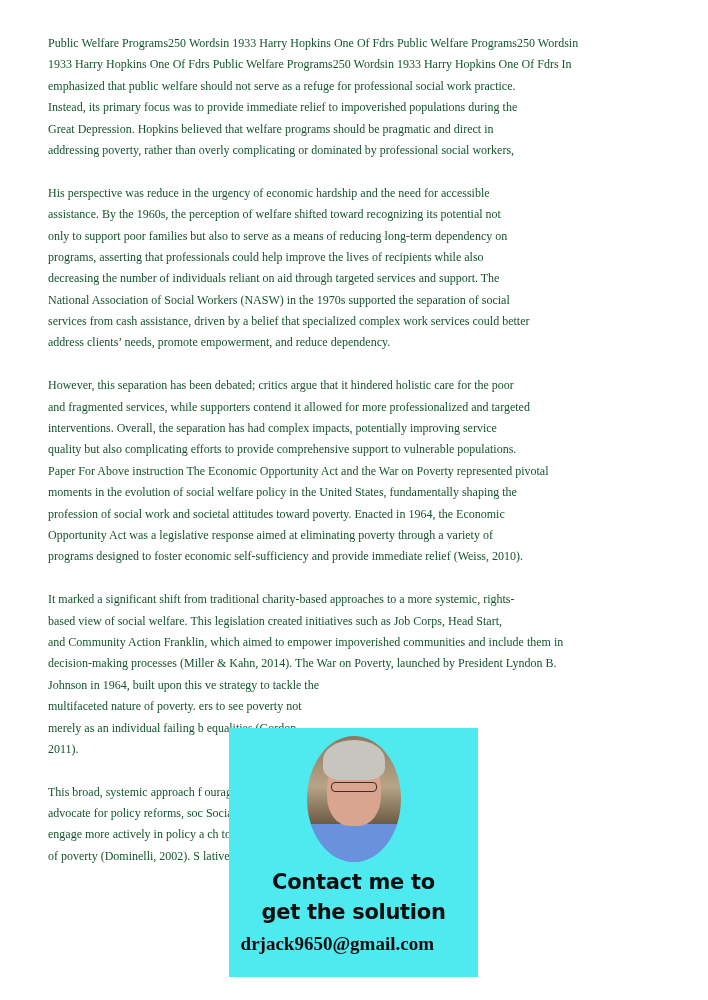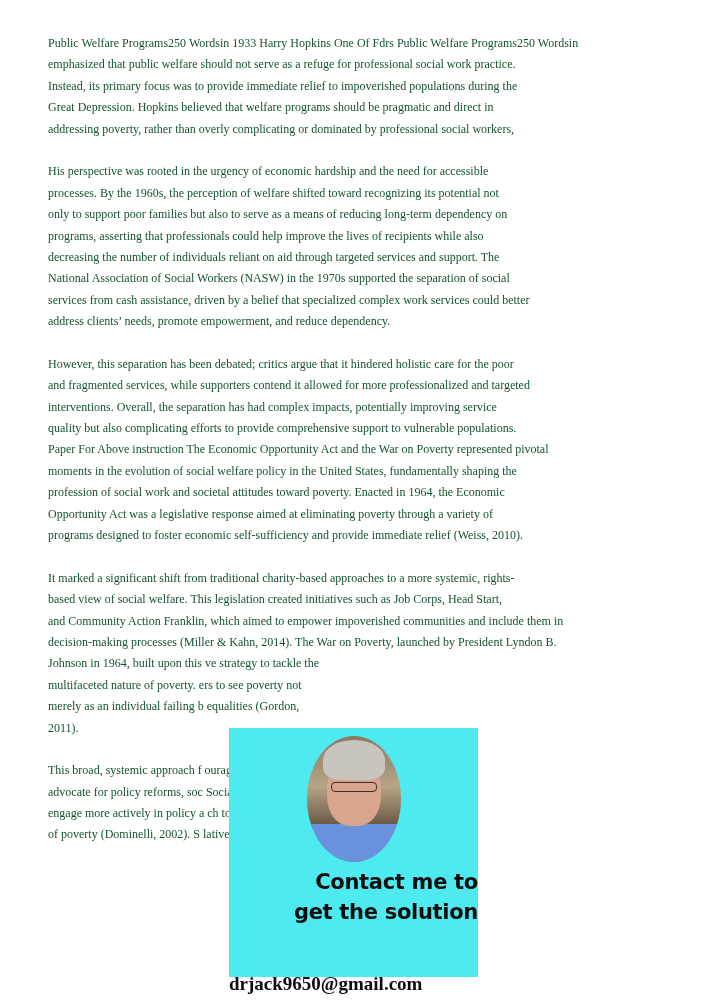--- a/index.html
+++ b/index.html
@@ -19,46 +19,47 @@
   .portrait {
     position: absolute; left: 78px; top: 8px; width: 94px; height: 126px;
     border-radius: 50%; overflow: hidden;
     background: linear-gradient(180deg, #8a7a62 0%, #b7a486 40%, #6b5a44 70%, #6f93d8 72%, #5e86d4 100%);
   }
   .portrait .hair { position: absolute; left: 16px; top: 4px; width: 62px; height: 40px; border-radius: 50% 50% 30% 30%; background: #c8c4be; }
   .portrait .face { position: absolute; left: 20px; top: 20px; width: 54px; height: 70px; border-radius: 45% 45% 42% 42%; background: #d9a58e; }
   .portrait .glasses { position: absolute; left: 24px; top: 46px; width: 46px; height: 10px; border: 1.5px solid #3a2f2a; border-radius: 4px; box-sizing: border-box; }
   .portrait .shirt { position: absolute; left: 0; top: 88px; width: 94px; height: 40px; background: #6a92dc; }
   .cta {
-    position: absolute; left: 0; width: 249px; text-align: right;
+    position: absolute; left: 0; width: 249px; text-align: center;
     font-family: "DejaVu Sans", sans-serif; font-weight: bold; color: #0d0d0d;
     font-size: 21px; line-height: 30px; letter-spacing: -0.3px;
   }
   .cta1 { top: 139px; }
   .cta2 { top: 169px; }
   .email {
-    position: absolute; left: 0; top: 203px; width: 205px; text-align: left;
-    font-family: "Liberation Serif", serif; font-weight: bold; color: #0d0d0d; font-size: 19px; line-height: 26px; margin-top: 40px;
+    position: absolute; left: 0; top: 203px; width: 205px; text-align: right;
+    font-family: "Liberation Serif", serif; font-weight: bold; color: #0d0d0d; font-size: 19px; line-height: 26px;
   }
 </style>
 </head>
 <body>
 
 <div class="page">
   <div class="text">
     <div class="para">
       <div class="line">Public Welfare Programs250 Wordsin 1933 Harry Hopkins One Of Fdrs Public Welfare Programs250 Wordsin</div>
+      <div class="line">1933 Harry Hopkins One Of Fdrs Public Welfare Programs250 Wordsin 1933 Harry Hopkins One Of Fdrs In</div>
       <div class="line">emphasized that public welfare should not serve as a refuge for professional social work practice.</div>
       <div class="line">Instead, its primary focus was to provide immediate relief to impoverished populations during the</div>
       <div class="line">Great Depression. Hopkins believed that welfare programs should be pragmatic and direct in</div>
       <div class="line">addressing poverty, rather than overly complicating or dominated by professional social workers,</div>
     </div>
     <div class="para">
-      <div class="line">His perspective was rooted in the urgency of economic hardship and the need for accessible</div>
-      <div class="line">processes. By the 1960s, the perception of welfare shifted toward recognizing its potential not</div>
+      <div class="line">His perspective was reduce in the urgency of economic hardship and the need for accessible</div>
+      <div class="line">assistance. By the 1960s, the perception of welfare shifted toward recognizing its potential not</div>
       <div class="line">only to support poor families but also to serve as a means of reducing long-term dependency on</div>
       <div class="line">programs, asserting that professionals could help improve the lives of recipients while also</div>
       <div class="line">decreasing the number of individuals reliant on aid through targeted services and support. The</div>
       <div class="line">National Association of Social Workers (NASW) in the 1970s supported the separation of social</div>
       <div class="line">services from cash assistance, driven by a belief that specialized complex work services could better</div>
       <div class="line">address clients’ needs, promote empowerment, and reduce dependency.</div>
     </div>
     <div class="para">
       <div class="line">However, this separation has been debated; critics argue that it hindered holistic care for the poor</div>
       <div class="line">and fragmented services, while supporters contend it allowed for more professionalized and targeted</div>

